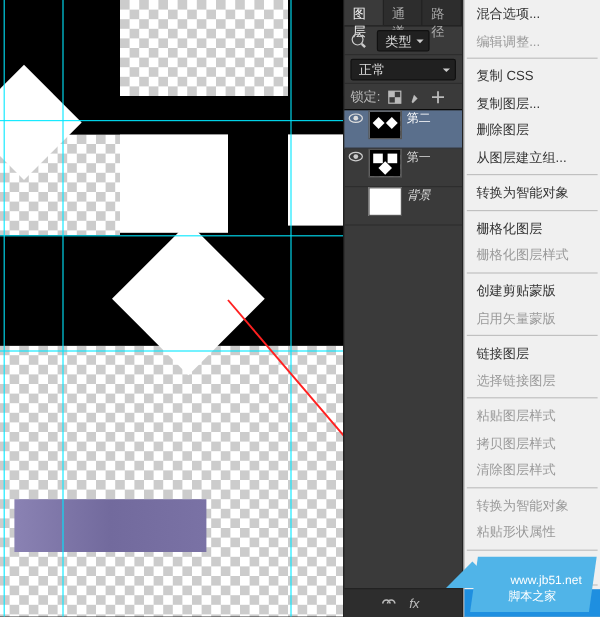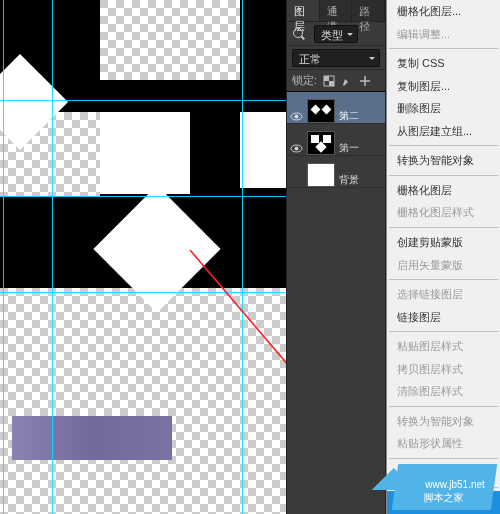--- a/index.html
+++ b/index.html
@@ -25,21 +25,21 @@
 .row{display:flex;align-items:center;gap:8px;padding:4px 5px;height:24px;border-bottom:1px solid #2d2d2d}
 .sel{background:#202020;border:1px solid #111;border-radius:2px;padding:2px 14px 2px 6px;color:#ddd;position:relative;height:18px;line-height:14px}
 .sel::after{content:"";position:absolute;right:4px;top:7px;border:3px solid transparent;border-top-color:#ccc}
 .searchico{width:14px;height:14px;display:inline-block;position:relative}
 .searchico::before{content:"";position:absolute;width:8px;height:8px;border:1.5px solid #ccc;border-radius:50%;top:1px;left:1px}
 .searchico::after{content:"";position:absolute;width:4px;height:1.5px;background:#ccc;transform:rotate(45deg);top:10px;left:9px}
 .lock-row{display:flex;align-items:center;gap:6px;padding:4px 5px;height:22px;border-bottom:1px solid #000000;color:#bbb}
 .lock-row span.ico{width:12px;height:12px;display:inline-block}
 
 .layers{flex:1}
-.layer{display:flex;align-items:flex-end;height:32px;border-bottom:1px solid #2d2d2d;padding:0 3px;gap:4px}
+.layer{display:flex;align-items:flex-start;height:32px;border-bottom:1px solid #2d2d2d;padding:0 3px;gap:4px}
 .layer.sel-row{background:#5a6f8c}
 .eye{width:13px;height:13px;display:inline-block}
 .eye svg{width:13px;height:13px}
 .thumb{width:28px;height:24px;border:1px solid #555;background:#fff;display:flex;align-items:center;justify-content:center;overflow:hidden}
 .thumb.chk{background:repeating-conic-gradient(#fff 0 25%,#ccc 0 50%) 0 0/8px 8px}
 .thname{color:#ddd;font-size:10px;white-space:nowrap;overflow:hidden}
 .layer.sel-row .thname{color:#fff}
 
 .panel-foot{height:24px;background:#2d2d2d;border-top:1px solid #222;display:flex;align-items:center;justify-content:center;gap:8px}
 .panel-foot .mini{width:16px;height:12px;display:inline-block}
@@ -149,45 +149,53 @@
               <rect x="3" y="3" width="8" height="8" fill="#fff"></rect>
               <rect x="15" y="3" width="8" height="8" fill="#fff"></rect>
               <rect x="9" y="11" width="8" height="8" transform="rotate(45 13 15)" fill="#fff"></rect>
             </svg>
           </div>
         <span class="thname">第一</span>
       </div>
       <div class="layer">
         <span class="eye" style="visibility:hidden"></span>
         <div class="thumb"></div>
-        <span class="thname" style="">背景</span>
+        <span class="thname" style="font-style:italic">背景</span>
       </div>
     </div>
 
+    <div class="panel-foot">
+      <span class="mini"><svg viewBox="0 0 16 12">
+            <path d="M3 6a3 3 0 016 0M7 6a3 3 0 016 0" fill="none" stroke="#bbb" stroke-width="1.4"></path>
+          </svg></span>
+      <span class="mini"><svg viewBox="0 0 16 12">
+            <text x="1" y="10" font-size="9" fill="#bbb" font-style="italic">fx</text>
+          </svg></span>
+    </div>
   </div>
 
   <div class="menu" id="ctxmenu">
-      <div class="mitem">栅格化图层...</div>
+      <div class="mitem">混合选项...</div>
       <div class="mitem" data-disabled="true">编辑调整...</div>
       <div class="sep"></div>
       <div class="mitem">复制 CSS</div>
       <div class="mitem">复制图层...</div>
       <div class="mitem">删除图层</div>
       <div class="mitem">从图层建立组...</div>
       <div class="sep"></div>
       <div class="mitem">转换为智能对象</div>
       <div class="sep"></div>
       <div class="mitem">栅格化图层</div>
       <div class="mitem" data-disabled="true">栅格化图层样式</div>
       <div class="sep"></div>
       <div class="mitem">创建剪贴蒙版</div>
       <div class="mitem" data-disabled="true">启用矢量蒙版</div>
       <div class="sep"></div>
+      <div class="mitem">链接图层</div>
       <div class="mitem" data-disabled="true">选择链接图层</div>
-      <div class="mitem">链接图层</div>
       <div class="sep"></div>
       <div class="mitem" data-disabled="true">粘贴图层样式</div>
       <div class="mitem" data-disabled="true">拷贝图层样式</div>
       <div class="mitem" data-disabled="true">清除图层样式</div>
       <div class="sep"></div>
       <div class="mitem" data-disabled="true">转换为智能对象</div>
       <div class="mitem" data-disabled="true">粘贴形状属性</div>
       <div class="sep"></div>
       <div class="mitem" data-disabled="true">从隔离图层释放</div>
       <div class="sep"></div>

